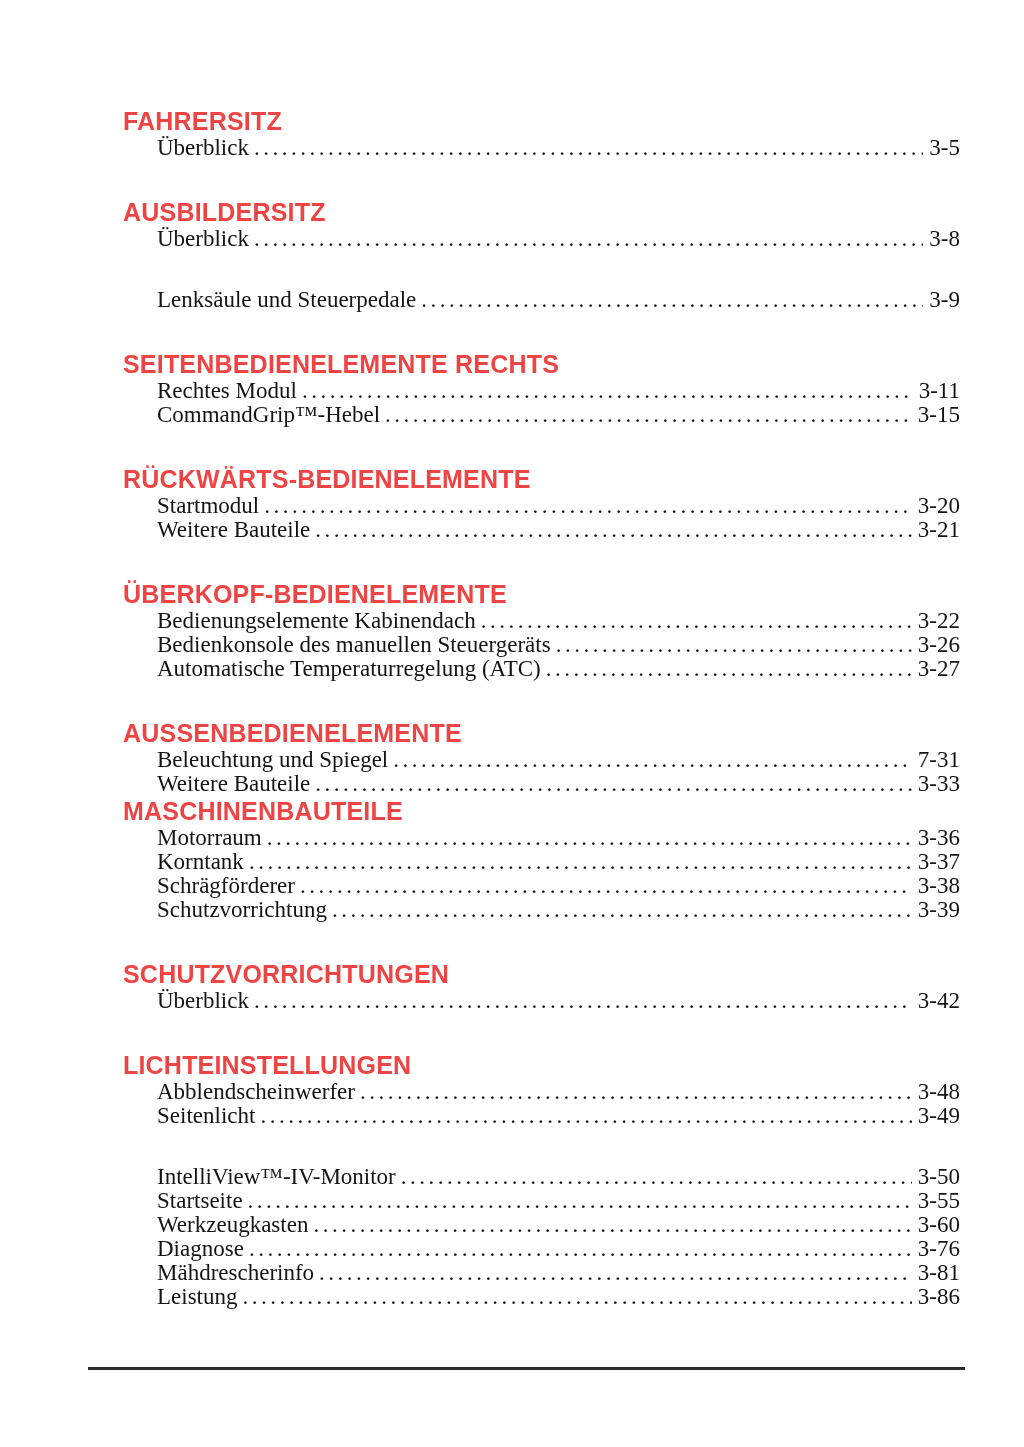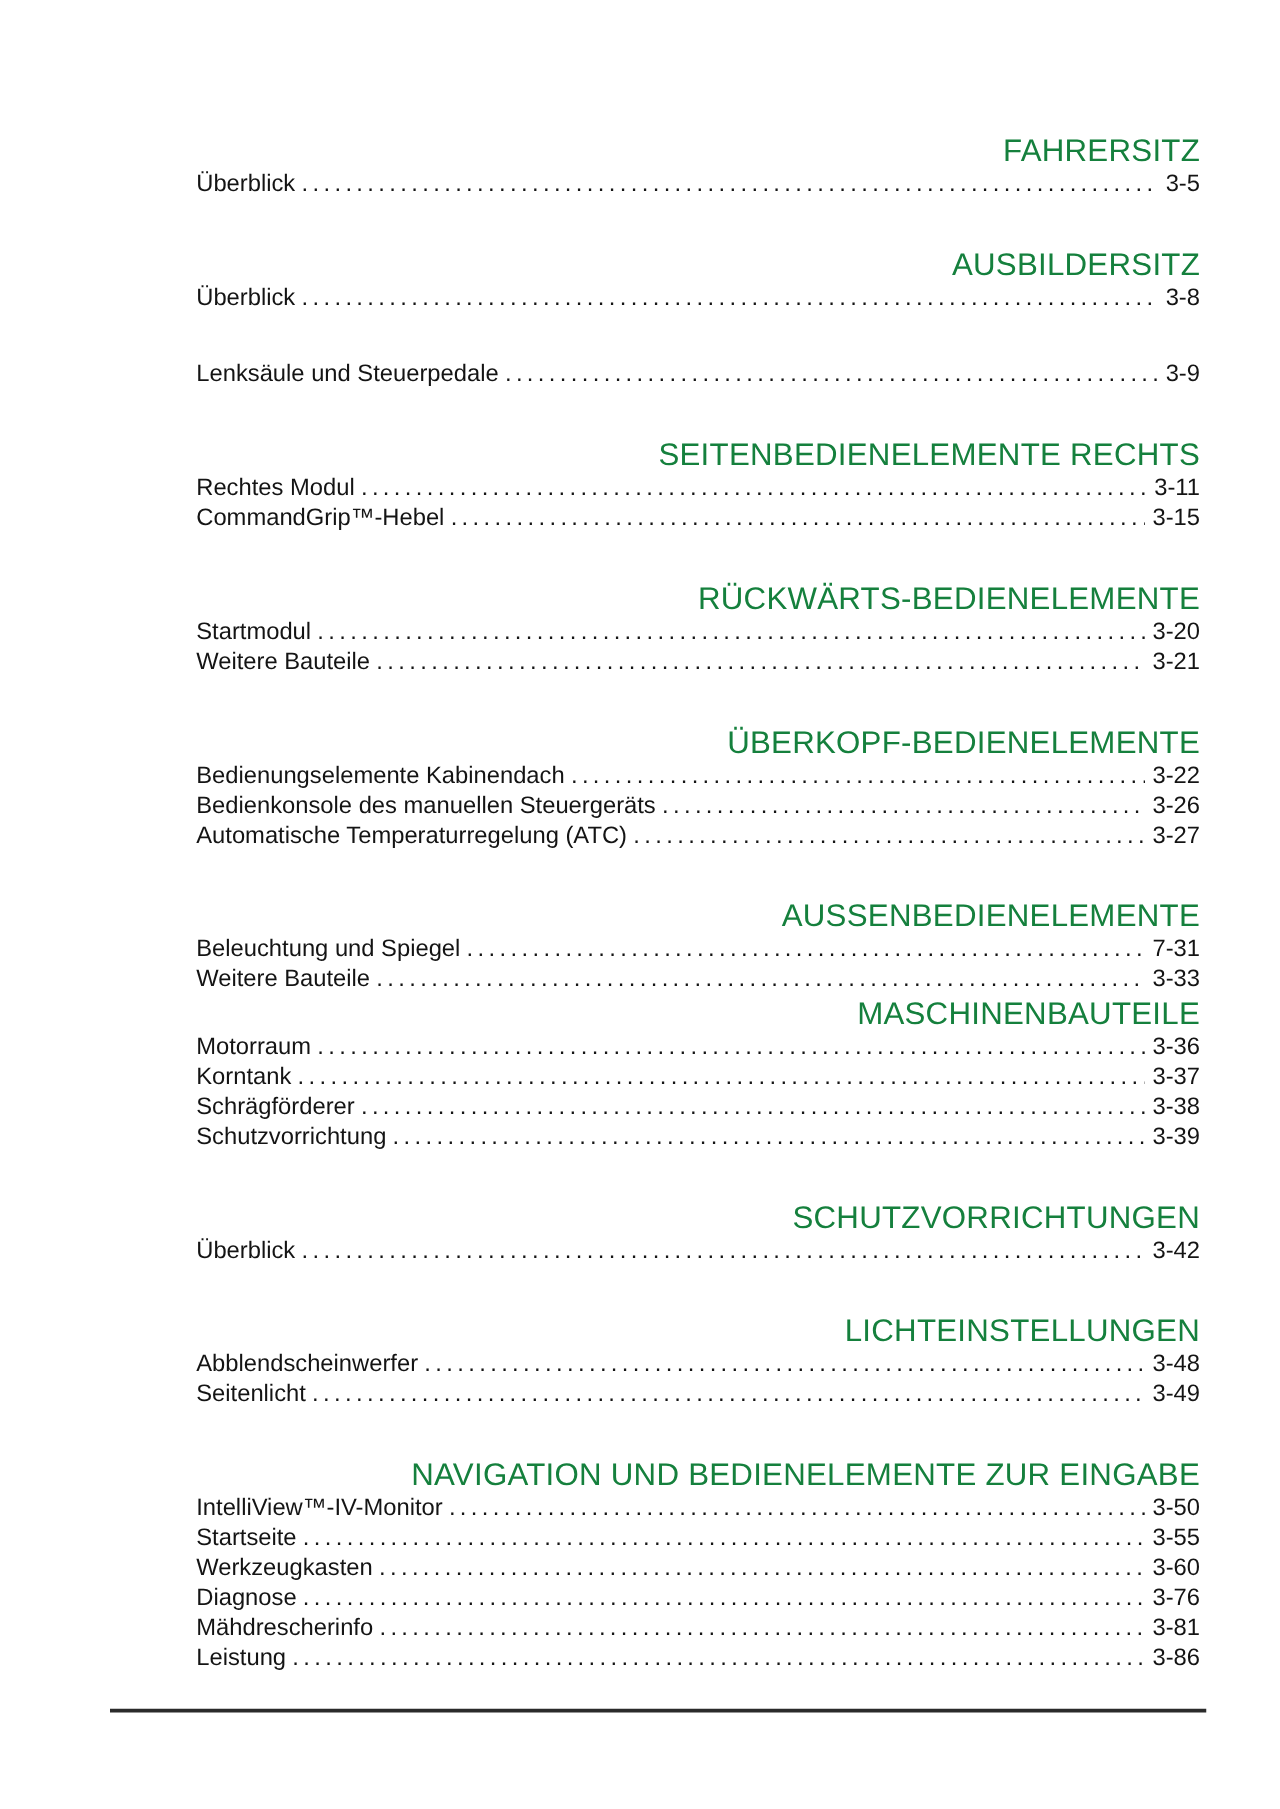--- a/index.html
+++ b/index.html
@@ -23,38 +23,38 @@
     width: 837px;
   }
   .toc-section { margin-top: 37px; }
   .toc-section:first-child { margin-top: 0; }
   
   .toc-section:nth-child(8) { margin-top: 0; }
   .toc-heading {
     margin: 0;
     font-size: 25px;
     line-height: 30px;
-    font-weight: 400;
-    color: #15803d;
+    font-weight: 700;
+    color: #ef4444;
     letter-spacing: 0.2px;
     white-space: nowrap;
-    text-align: right;
   }
   .toc-entries {
     list-style: none;
     margin: 0;
     padding: 0 0 0 34px;
   }
   .toc-entry {
     display: flex;
     align-items: baseline;
-    font-size: 19px;
+    font-size: 23px;
     line-height: 24px;
     color: #141414;
     cursor: default;
+    font-family: Liberation Serif, serif;
   }
   .entry-label { white-space: nowrap; }
   .leader {
     flex: 1 1 auto;
     overflow: hidden;
     white-space: nowrap;
     padding-left: 5px;
     padding-right: 2px;
     letter-spacing: 3.5px;
     color: #141414;
@@ -235,21 +235,20 @@
 
   <li class="toc-entry">
     <span class="entry-label">Seitenlicht</span>
     <span class="leader">....................................................................................................................................................................................</span>
     <span class="entry-page">3-49</span>
   </li>
 </ul>
   </section>
 
   <section class="toc-section">
-    <h2 class="toc-heading">NAVIGATION UND BEDIENELEMENTE ZUR EINGABE</h2>
     <ul class="toc-entries">
   <li class="toc-entry">
     <span class="entry-label">IntelliView™-IV-Monitor</span>
     <span class="leader">....................................................................................................................................................................................</span>
     <span class="entry-page">3-50</span>
   </li>
 
   <li class="toc-entry">
     <span class="entry-label">Startseite</span>
     <span class="leader">....................................................................................................................................................................................</span>

